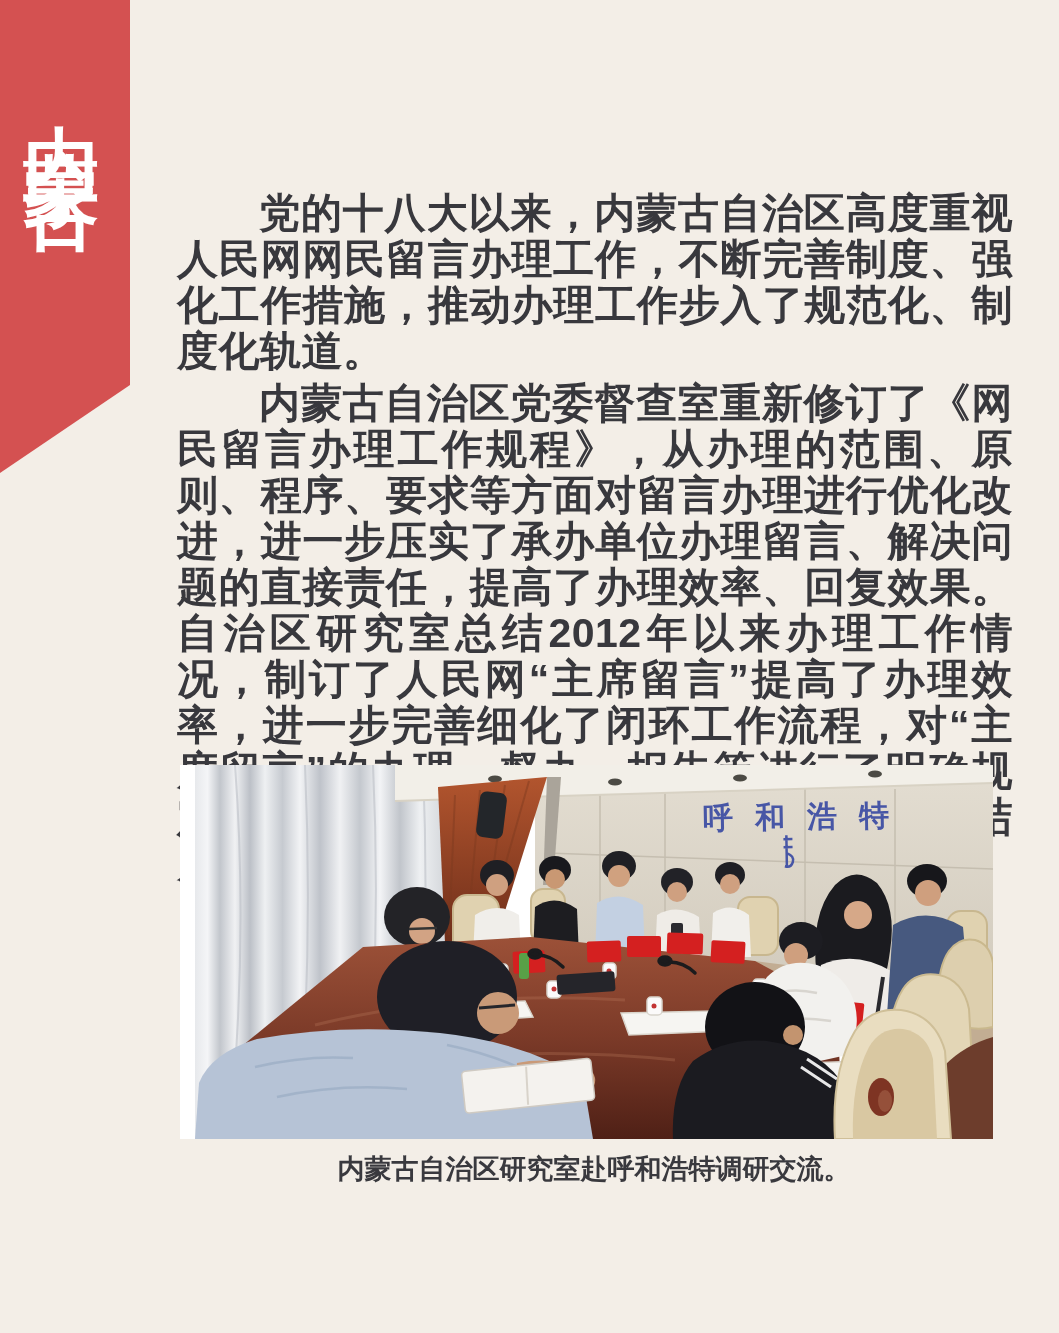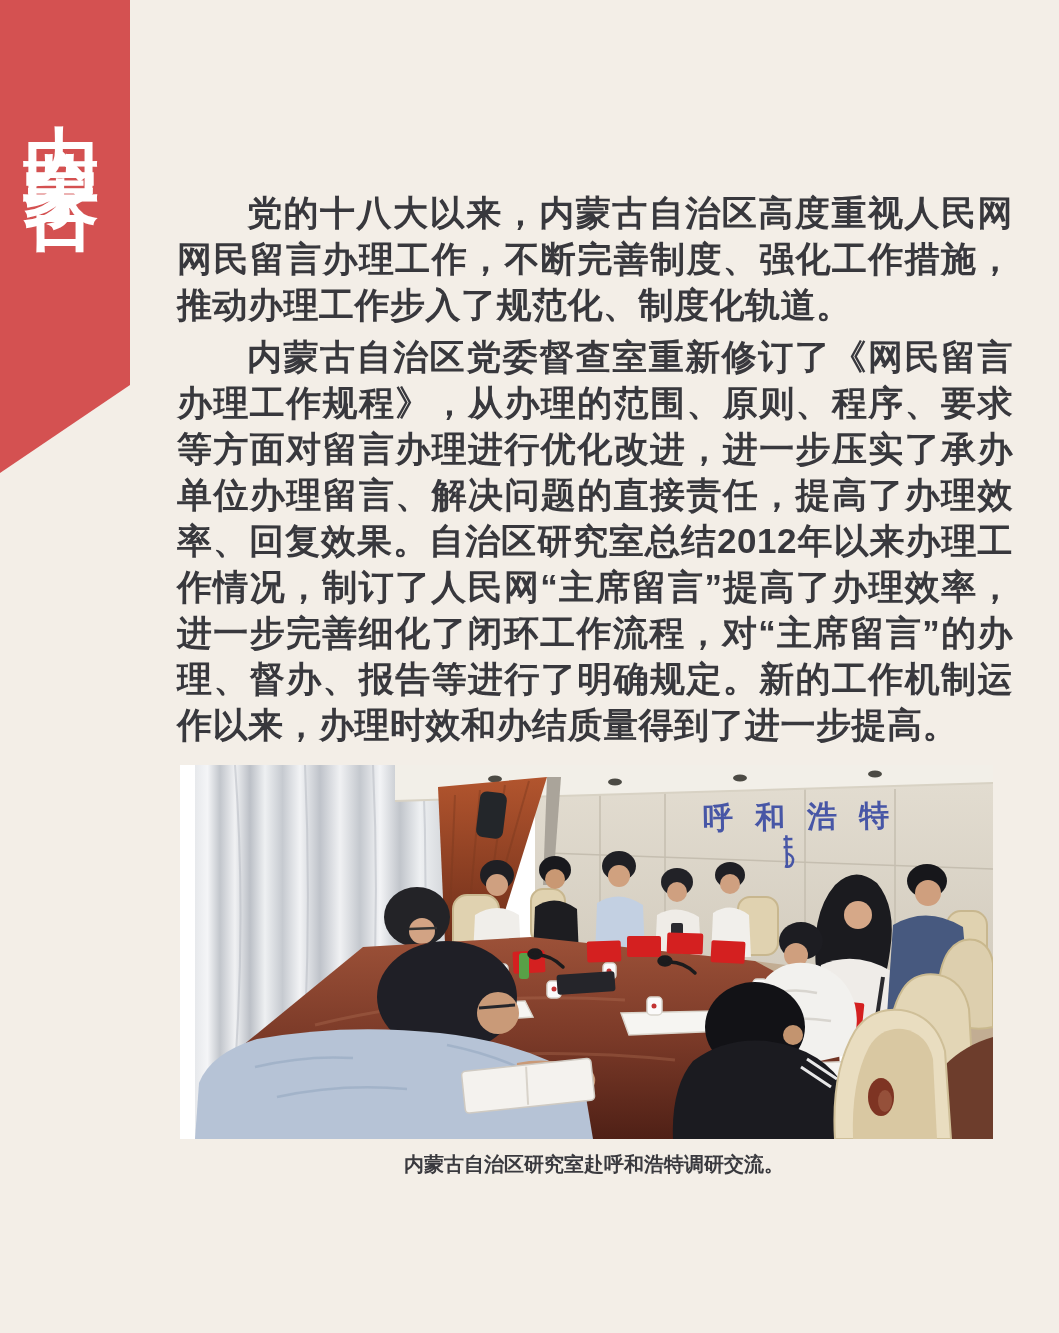--- a/index.html
+++ b/index.html
@@ -21,33 +21,33 @@
     font-size:76px; font-weight:600; letter-spacing:26px;
     color:#ffffff; line-height:1;
   }
   
   .article {
     position:absolute; left:177px; top:190px; width:836px;
     color:#38383d;
   }
   .article p {
     margin:0; text-indent:2em;
-    font-size:35px; line-height:46px; font-weight:600;
+    font-size:41px; line-height:46px; font-weight:600;
     text-align:justify; letter-spacing:0.5px;
   }
   .article p + p { margin-top:6px; }
   
   .photo-card {
     position:absolute; left:180px; top:765px; width:764px; height:374px;
     margin:0; background:#ffffff;
   }
   .photo-card svg { position:absolute; left:15px; top:0; display:block; }
   .caption {
     position:absolute; left:180px; top:1151px; width:828px;
-    text-align:center; font-size:20px; font-weight:700; color:#39393e;
+    text-align:center; font-size:27px; font-weight:700; color:#39393e;
   }
 </style>
 </head>
 <body>
 
 <div class="page">
 
   <div class="ribbon">
     <div class="ribbon-label">内蒙古</div>
   </div>

